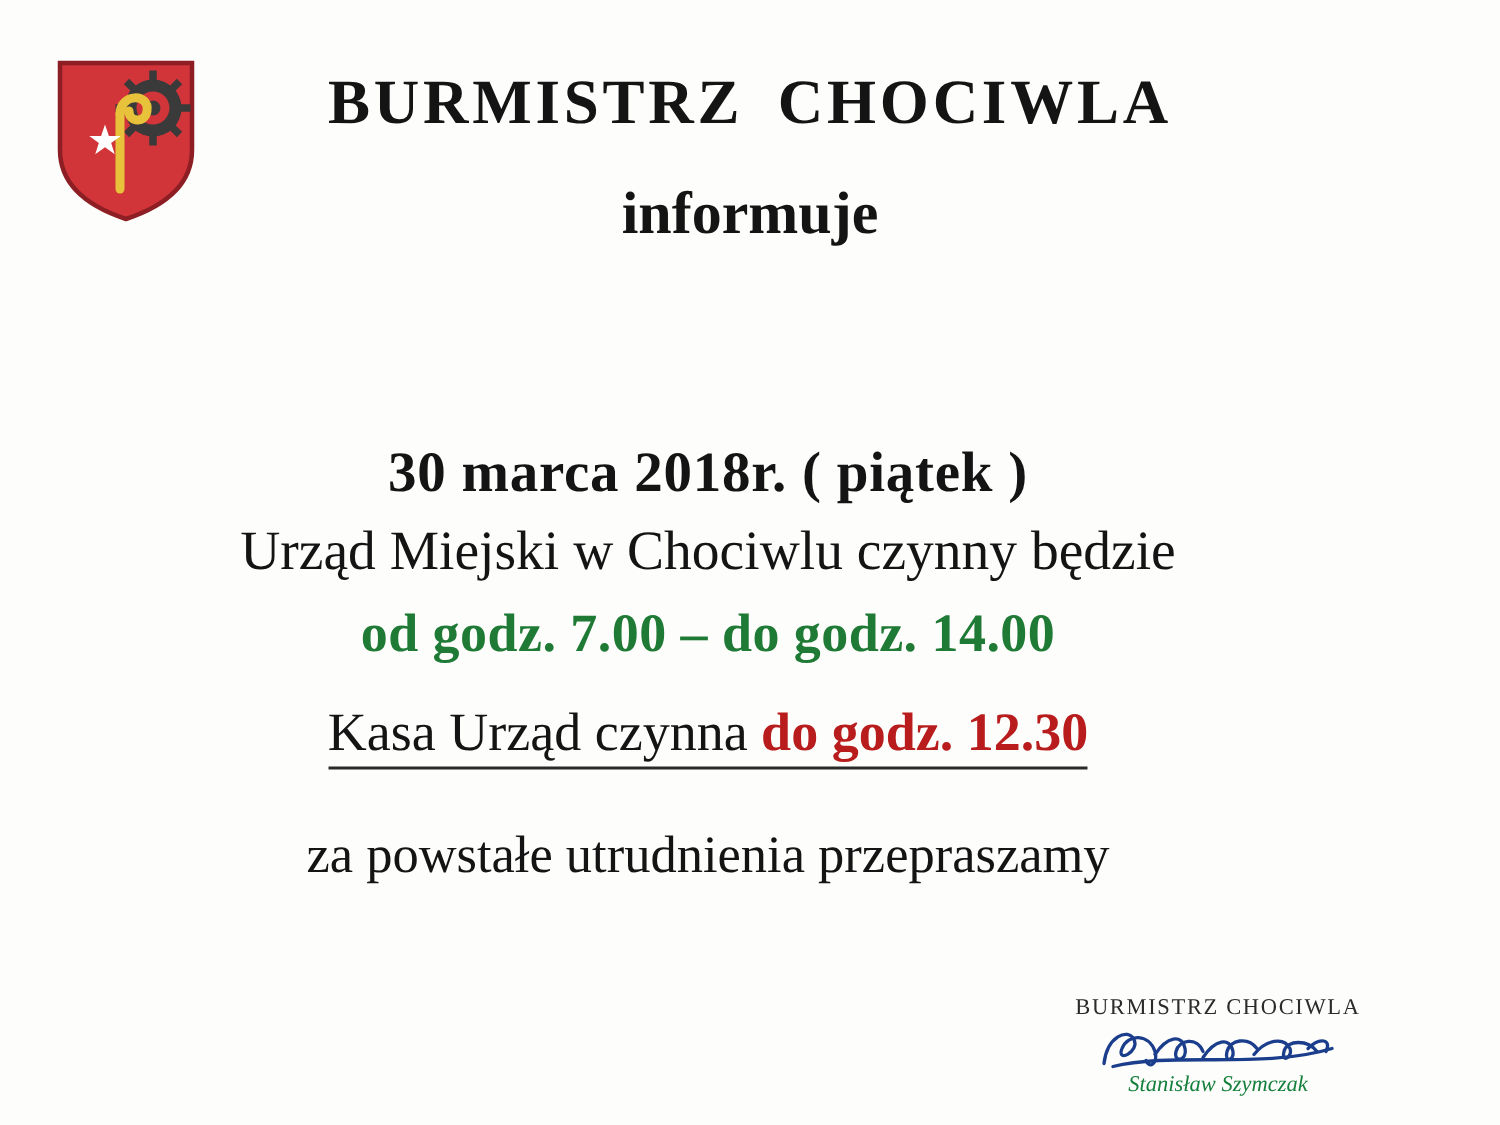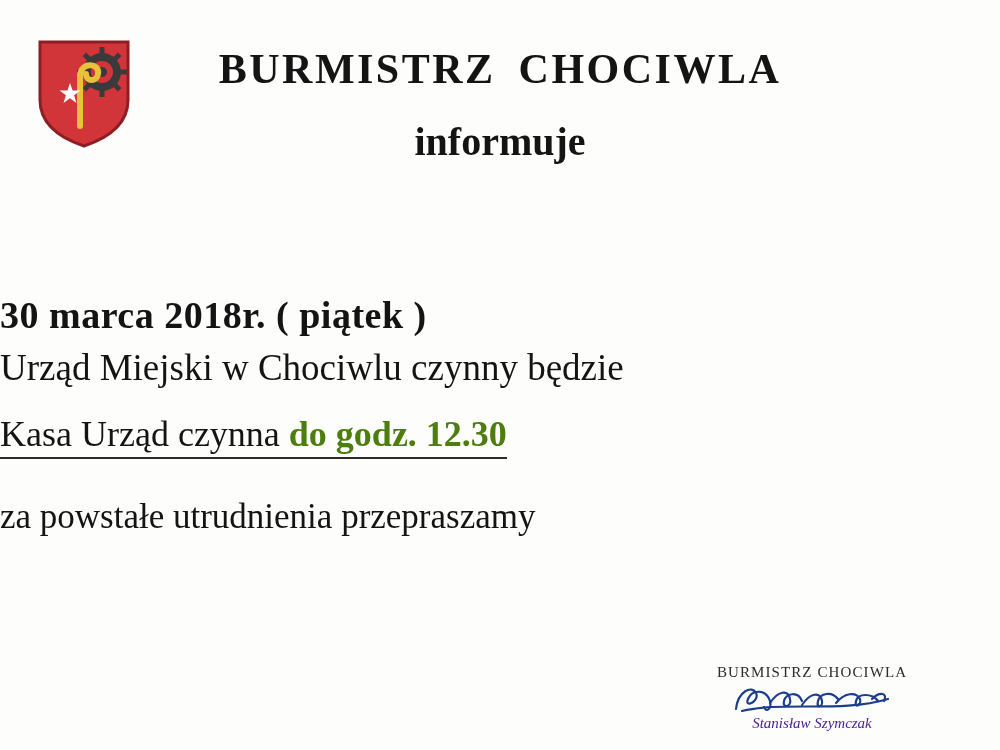--- a/index.html
+++ b/index.html
@@ -58,20 +58,21 @@
     color: #141414;
     line-height: 1.1;
   }
 
   
   .body-block {
     position: absolute;
     left: 0;
     top: 290px;
     width: 944px;
+    text-align: center;
   }
   .line {
     line-height: 1.32;
     color: #141414;
   }
   .line-date {
     font-size: 38px;
     font-weight: bold;
     letter-spacing: 0.5px;
   }
@@ -88,21 +89,21 @@
   }
   .line-cash {
     font-size: 36px;
     margin-top: 18px;
   }
   .line-cash .underline-part {
     border-bottom: 2px solid #2a2a2a;
     padding-bottom: 3px;
   }
   .cash-red {
-    color: #4d7c0f;
+    color: #b91c1c;
     font-weight: bold;
     margin-top: 18px;
   }
   .line-sorry {
     font-size: 35px;
     margin-top: 35px;
   }
 
   
   .signature {
@@ -121,21 +122,21 @@
   }
   .sig-scribble {
     height: 40px;
     position: relative;
     margin-top: -2px;
   }
   .sig-scribble svg { display: block; margin: 0 auto; }
   .sig-name {
     font-size: 15px;
     font-style: italic;
-    color: #4c1d95;
+    color: #15803d;
     margin-top: -4px;
     font-family: "Liberation Serif", serif;
   }
 </style>
 </head>
 <body>
 
 <div class="page">
 
   <div class="crest">
@@ -168,20 +169,21 @@
   </div>
 
   <div class="header-block">
     <div class="title-main">BURMISTRZ  CHOCIWLA</div>
     <div class="title-sub">informuje</div>
   </div>
 
   <div class="body-block">
     <div class="line line-date">30 marca 2018r. ( piątek )</div>
     <div class="line line-open">Urząd Miejski w Chociwlu czynny będzie</div>
+    <div class="line line-hours">od  godz. 7.00  –  do godz. 14.00</div>
     <div class="line line-cash">
       <span class="underline-part">
         <span>Kasa Urząd czynna </span><span class="cash-red">do godz. 12.30</span>
       </span>
     </div>
     <div class="line line-sorry">za powstałe utrudnienia przepraszamy</div>
   </div>
 
   <div class="signature">
     <div class="sig-office">BURMISTRZ CHOCIWLA</div>

